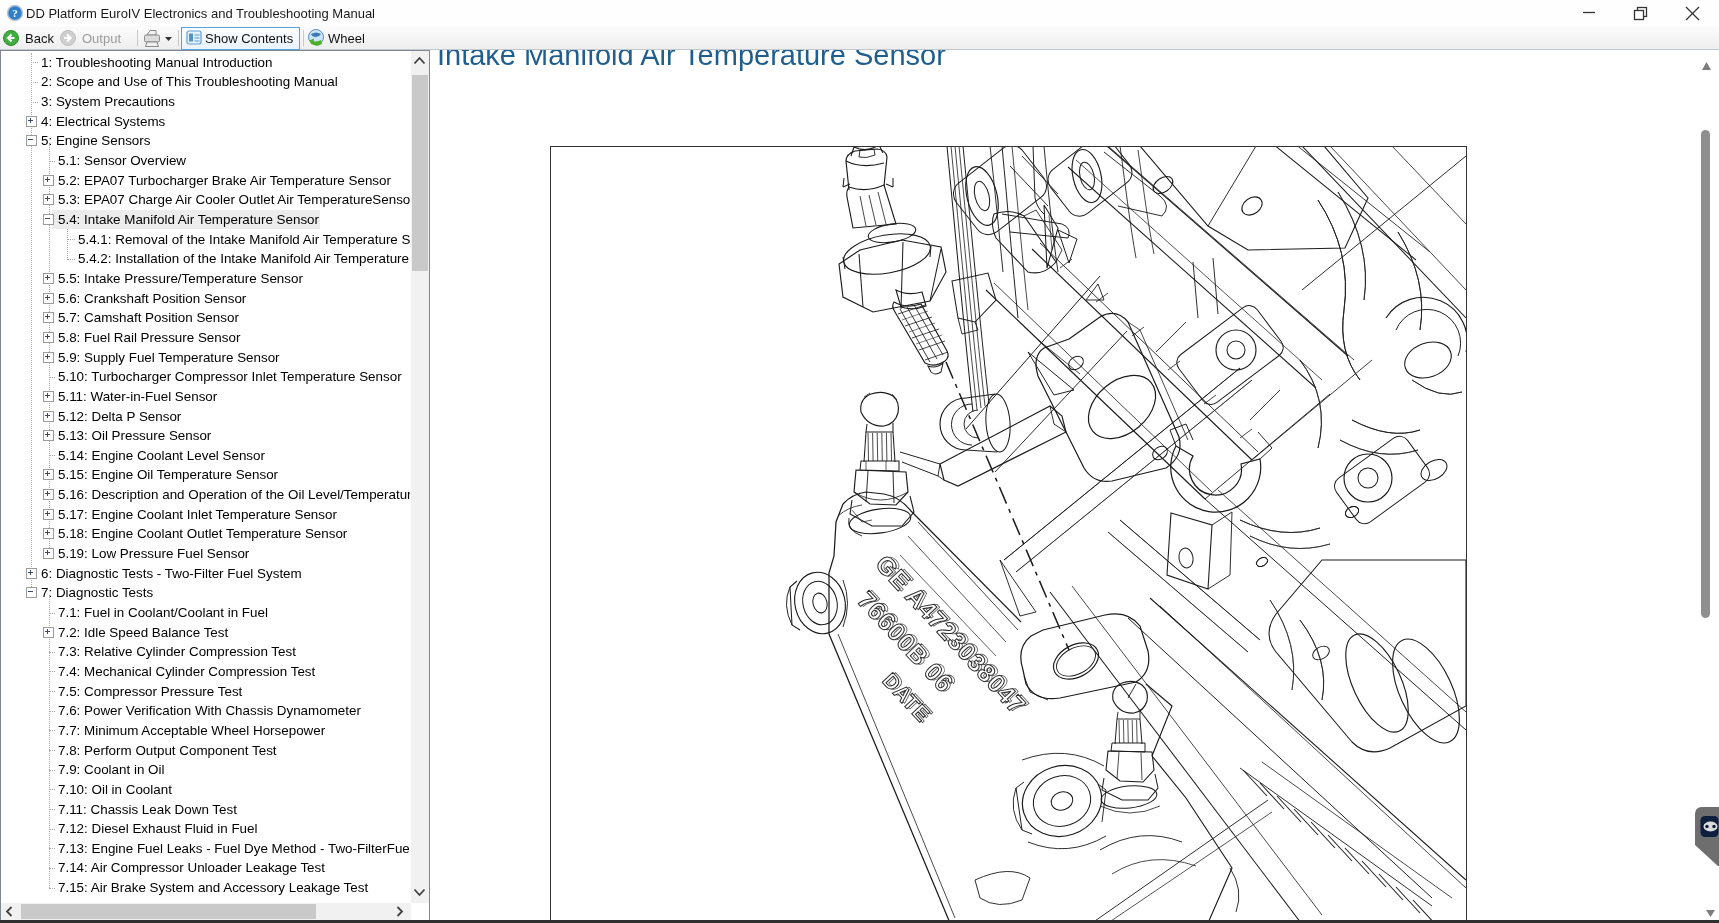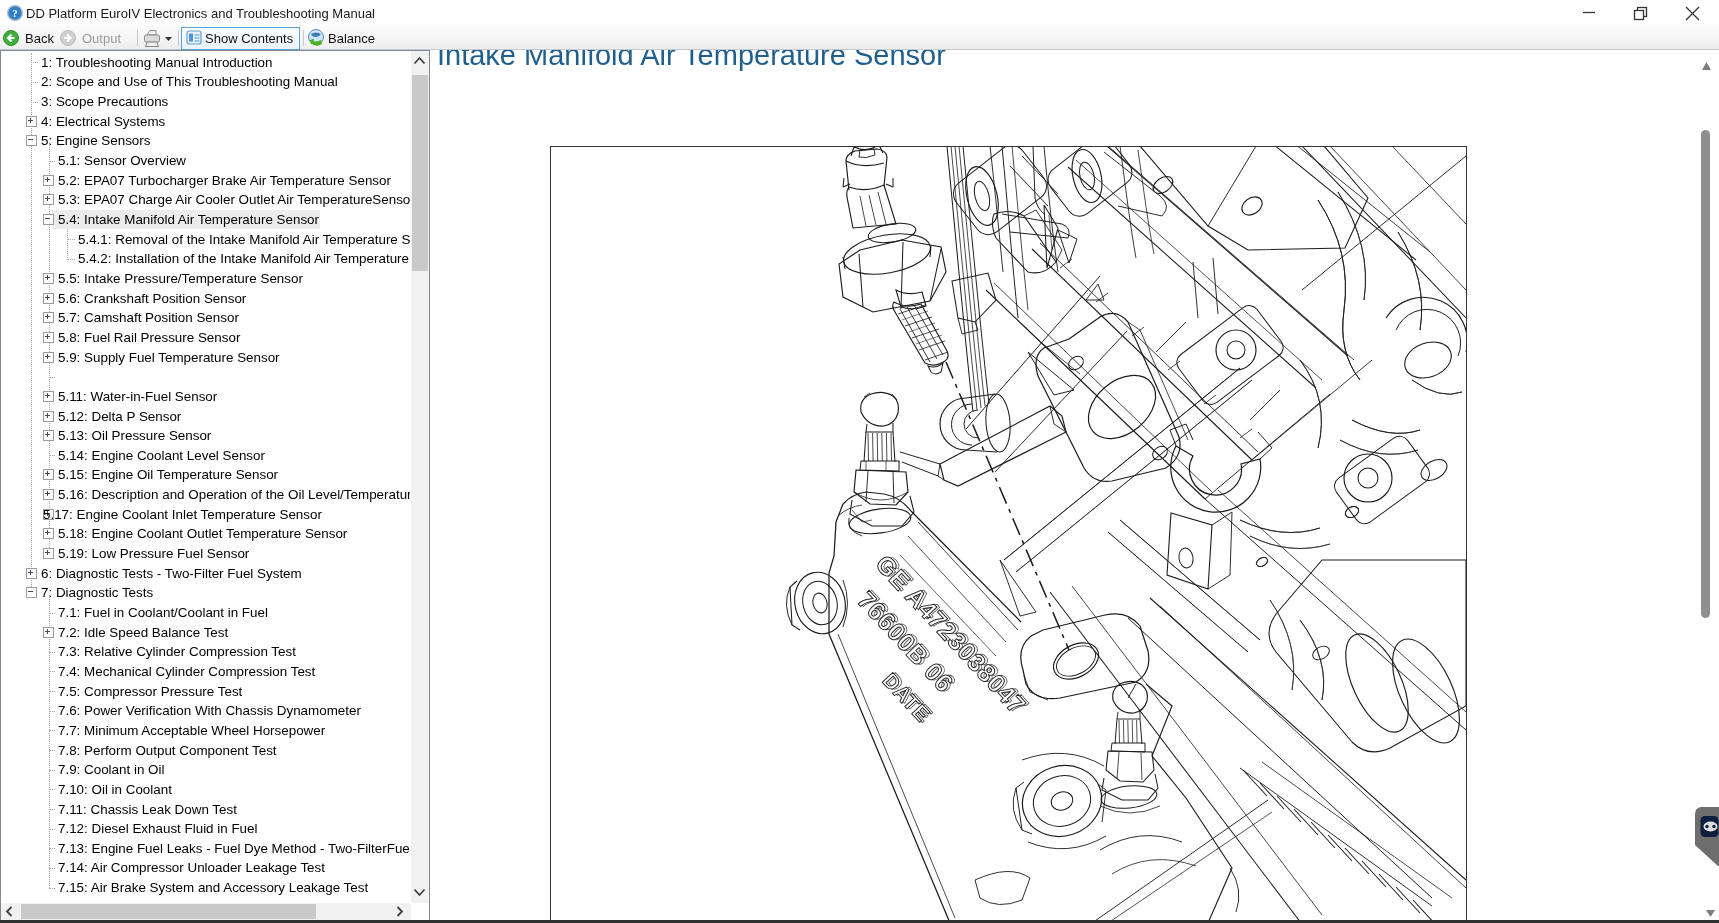--- a/index.html
+++ b/index.html
@@ -85,35 +85,35 @@
       <rect x="8.5" y="10" width="5" height="2" fill="#9cc4e4"></rect>
     </svg>
     <div class="tb" style="left:205px">Show Contents</div>
     <div class="sep" style="left:303px"></div>
     <svg width="20" height="20" style="position:absolute;left:307px;top:2px">
       <circle cx="9" cy="9" r="7.5" fill="#cfe4f7" stroke="#5a8fc0" stroke-width="1"></circle>
       <path d="M 4 6 Q 9 3 14 6 Q 12 9 9 9 Q 5 9 4 6" fill="#3c7ab8"></path>
       <path d="M 3 12 Q 8 15 14 12 L 15 16 L 10 18 L 4 16 Z" fill="#49b027"></path>
       <path d="M 2.5 12.5 L 7 10.5 L 6.5 15.5 Z" fill="#49b027"></path>
     </svg>
-    <div class="tb" style="left:328px">Balance</div>
+    <div class="tb" style="left:328px">Wheel</div>
   </div>
 
   <div id="treepanel"></div>
   <div id="tree">
 <div class="dotv" style="left:30px;top:0px;height:540px"></div>
 <div class="dotv" style="left:47.5px;top:90px;height:411px"></div>
 <div class="dotv" style="left:65.5px;top:168px;height:37px"></div>
 <div class="dotv" style="left:47.5px;top:542px;height:293px"></div>
 <div class="doth" style="left:30px;top:9.3px;width:7px"></div>
 <div class="trow" style="left:40px;top:-0.2px">1: Troubleshooting Manual Introduction</div>
 <div class="doth" style="left:30px;top:28.9px;width:7px"></div>
 <div class="trow" style="left:40px;top:19.4px">2: Scope and Use of This Troubleshooting Manual</div>
 <div class="doth" style="left:30px;top:48.6px;width:7px"></div>
-<div class="trow" style="left:40px;top:39.1px">3: Scope Precautions</div>
+<div class="trow" style="left:40px;top:39.1px">3: System Precautions</div>
 <div class="doth" style="left:30px;top:68.2px;width:-4px"></div>
 <div class="exp" style="left:24.5px;top:62.7px">
         <i class="h"></i>
         <i class="v"></i>
       </div>
 <div class="trow" style="left:40px;top:58.7px">4: Electrical Systems</div>
 <div class="doth" style="left:30px;top:87.9px;width:-4px"></div>
 <div class="exp" style="left:24.5px;top:82.4px">
         <i class="h"></i>
       </div>
@@ -166,20 +166,21 @@
         <i class="v"></i>
       </div>
 <div class="trow" style="left:57px;top:274.9px">5.8: Fuel Rail Pressure Sensor</div>
 <div class="doth" style="left:47.5px;top:304.1px;width:-4px"></div>
 <div class="exp" style="left:42.0px;top:298.6px">
         <i class="h"></i>
         <i class="v"></i>
       </div>
 <div class="trow" style="left:57px;top:294.6px">5.9: Supply Fuel Temperature Sensor</div>
 <div class="doth" style="left:47.5px;top:323.7px;width:6px"></div>
+<div class="trow" style="left:57px;top:314.2px">5.10: Turbocharger Compressor Inlet Temperature Sensor</div>
 <div class="doth" style="left:47.5px;top:343.3px;width:-4px"></div>
 <div class="exp" style="left:42.0px;top:337.8px">
         <i class="h"></i>
         <i class="v"></i>
       </div>
 <div class="trow" style="left:57px;top:333.8px">5.11: Water-in-Fuel Sensor</div>
 <div class="doth" style="left:47.5px;top:363.0px;width:-4px"></div>
 <div class="exp" style="left:42.0px;top:357.5px">
         <i class="h"></i>
         <i class="v"></i>
@@ -203,21 +204,21 @@
 <div class="exp" style="left:42.0px;top:436.1px">
         <i class="h"></i>
         <i class="v"></i>
       </div>
 <div class="trow" style="left:57px;top:432.1px">5.16: Description and Operation of the Oil Level/Temperature Sensor</div>
 <div class="doth" style="left:47.5px;top:461.2px;width:-4px"></div>
 <div class="exp" style="left:42.0px;top:455.7px">
         <i class="h"></i>
         <i class="v"></i>
       </div>
-<div class="trow" style="left:42px;top:451.7px">5.17: Engine Coolant Inlet Temperature Sensor</div>
+<div class="trow" style="left:57px;top:451.7px">5.17: Engine Coolant Inlet Temperature Sensor</div>
 <div class="doth" style="left:47.5px;top:480.9px;width:-4px"></div>
 <div class="exp" style="left:42.0px;top:475.4px">
         <i class="h"></i>
         <i class="v"></i>
       </div>
 <div class="trow" style="left:57px;top:471.4px">5.18: Engine Coolant Outlet Temperature Sensor</div>
 <div class="doth" style="left:47.5px;top:500.5px;width:-4px"></div>
 <div class="exp" style="left:42.0px;top:495.0px">
         <i class="h"></i>
         <i class="v"></i>

